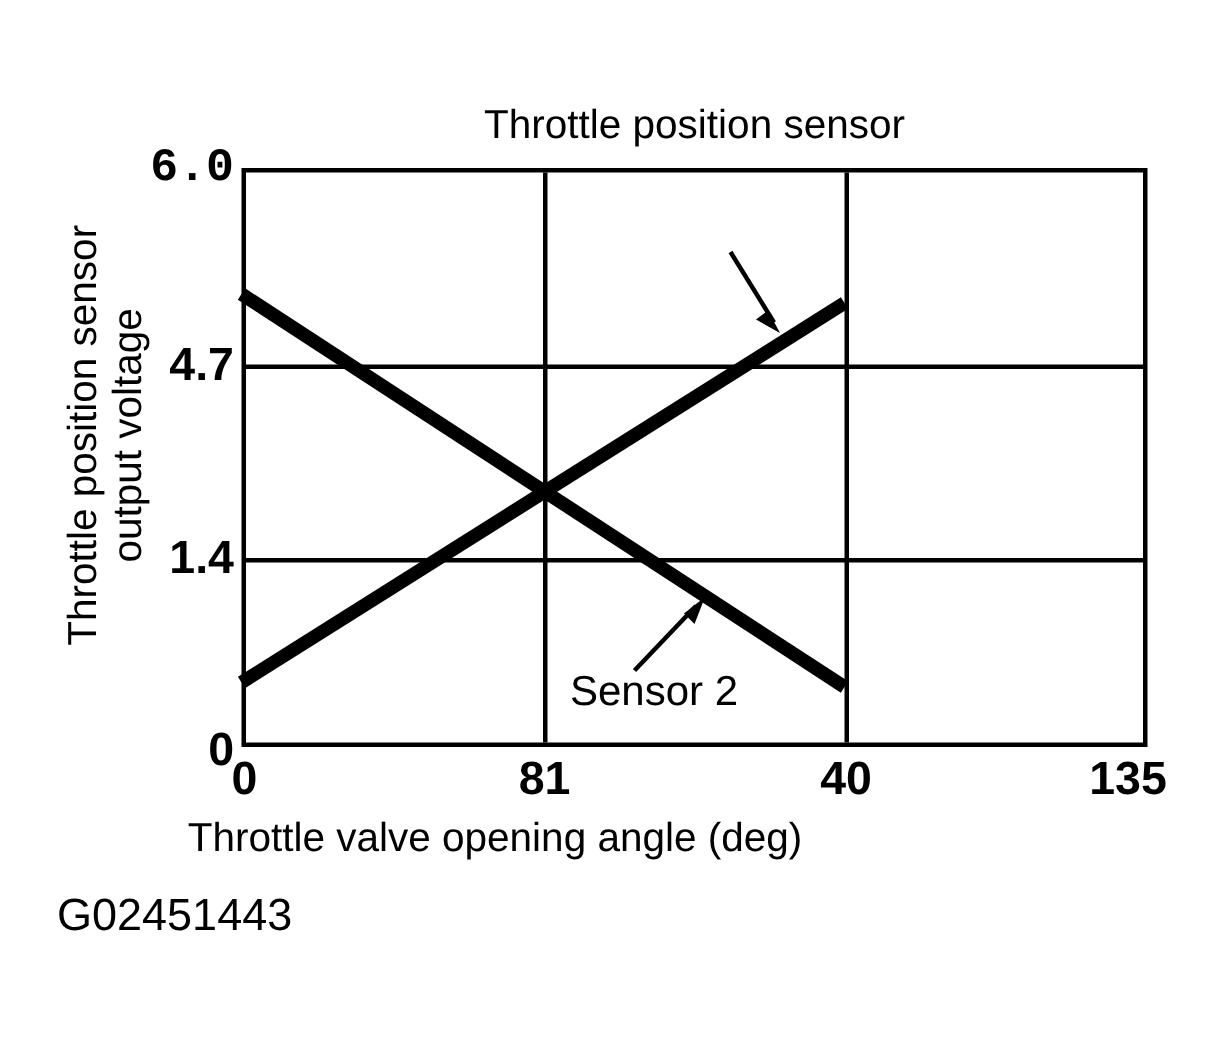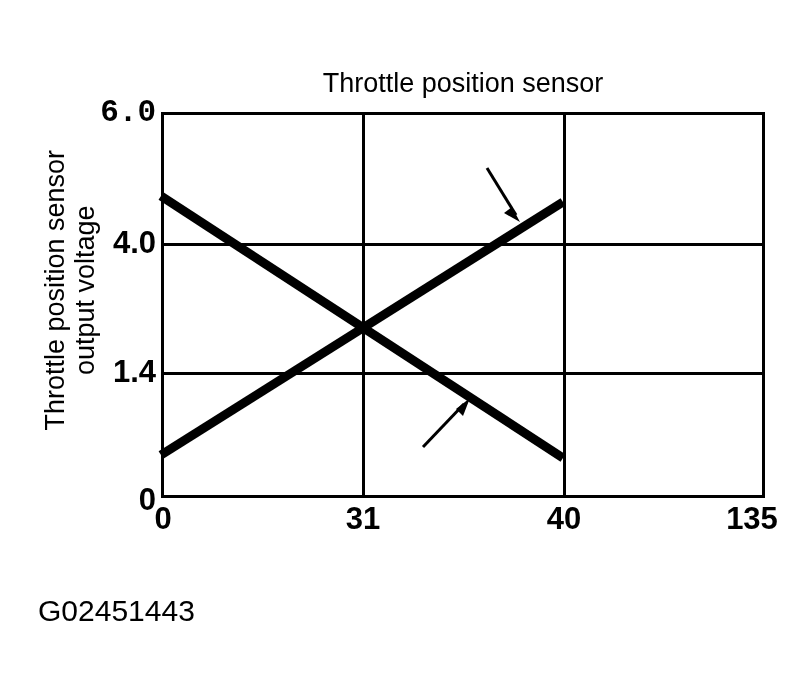--- a/index.html
+++ b/index.html
@@ -183,34 +183,36 @@
     </g>
 
     <g>
       <line x1="423" y1="447" x2="464" y2="404" stroke="#000000" stroke-width="3"></line>
       <polygon points="470,398 456,409 463,416" fill="#000000"></polygon>
     </g>
   </svg>
 
   <div class="ytick-col">
     <div class="ytick" style="top:97px;font-family:Liberation Mono, monospace;">6.0</div>
-    <div class="ytick" style="top:227px;">4.0</div>
+    <div class="ytick" style="top:227px;">4.7</div>
     <div class="ytick" style="top:356px;">1.4</div>
     <div class="ytick" style="top:484px;">0</div>
   </div>
 
   <div class="xtick-row">
     <div class="xtick" style="left:163px;">0</div>
-    <div class="xtick" style="left:363px;">31</div>
+    <div class="xtick" style="left:363px;">81</div>
     <div class="xtick" style="left:564px;">40</div>
     <div class="xtick" style="left:752px;">135</div>
   </div>
 
+  <div class="xaxis-title">Throttle valve opening angle (deg)</div>
 
   <div class="yaxis-title">
     <span class="l1">Throttle position sensor</span>
     <span class="l2">output voltage</span>
   </div>
 
+  <div class="annot" id="annot-sensor2">Sensor 2</div>
 
   <div class="caption">G02451443</div>
 
 </div>
 
 </body></html>

